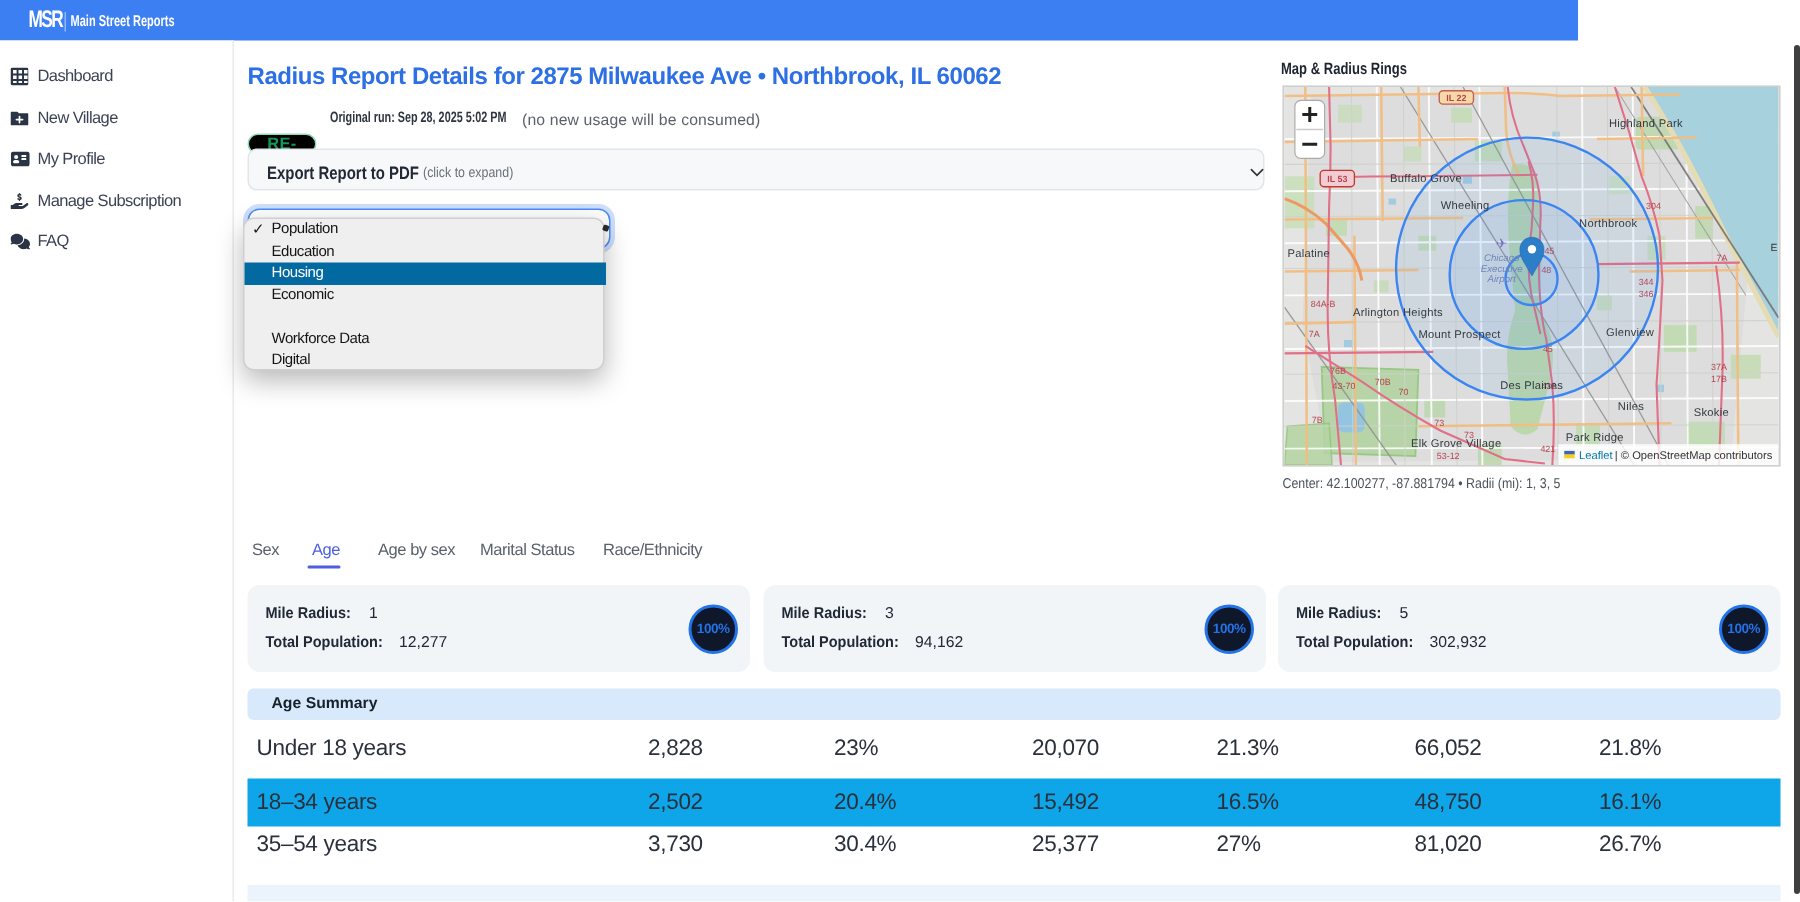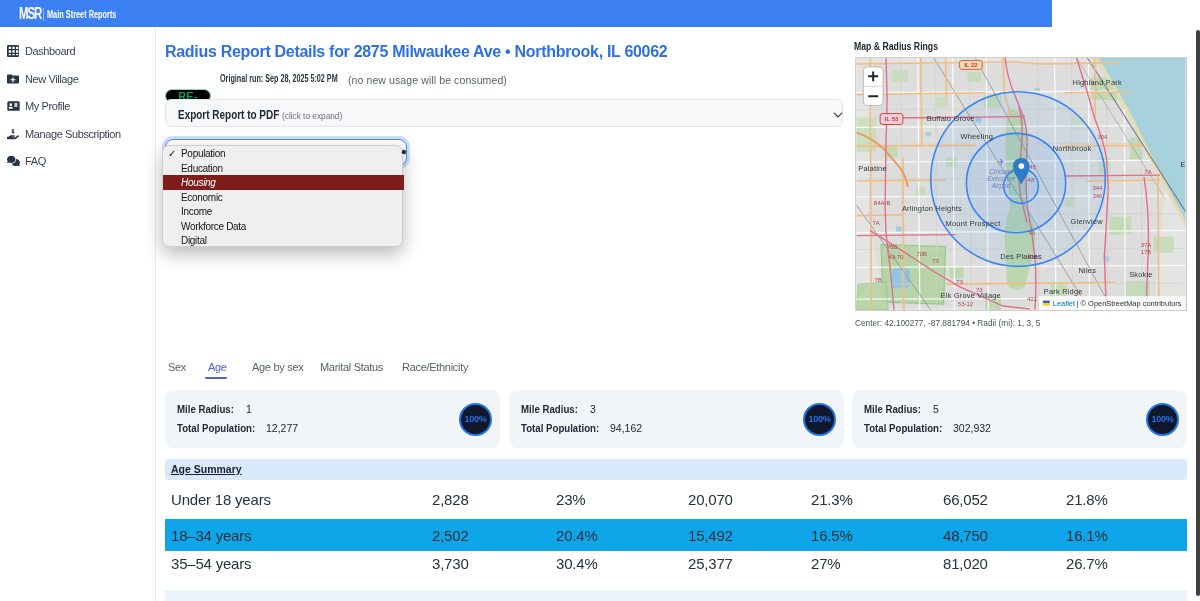--- a/index.html
+++ b/index.html
@@ -34,21 +34,21 @@
   #expsub { left:116px; top:10px; color:#6a7079; font-size:9.5px; transform:scaleX(0.87); transform-origin:left center; white-space:nowrap; }
   #expchev { left:667px; top:10px; }
 
   
   #sel { left:165px; top:139px; width:242px; height:27px; background:#fdfdfd; border:1.5px solid #4d8bf8; border-radius:8px; box-shadow:0 0 0 3px rgba(77,139,248,0.28); }
   #selchev { left:401.5px; top:149.5px; width:3.5px; height:3.5px; background:#2a2a2a; border-radius:1px; transform:rotate(20deg); z-index:5; }
   #dd { left:162px; top:145px; width:241px; height:102px; background:#efeff0; border:1px solid #cfcfd2; border-radius:7px; box-shadow:0 7px 18px rgba(0,0,0,0.28); }
   .ddrow { position:absolute; left:0; width:241px; height:14.5px; font-size:10px; letter-spacing:-0.3px; color:#141414; }
   .ddrow span { position:absolute; left:18px; top:50%; transform:translateY(-50%); }
   .ddrow .chk { left:5px; font-size:10px; }
-  #ddhl { background:#7f1d1d; color:#fff;font-style:italic; }
+  #ddhl { background:#0369a1; color:#fff; }
 
   
   #maptitle { left:854px; top:40px; color:#1d2430; font-size:11px; font-weight:bold; transform:scaleX(0.79); transform-origin:left center; white-space:nowrap; }
   #mapbox { left:855px; top:57px; width:332px; height:254px; }
   #mapcap { left:855px; top:316.5px; color:#4c525b; font-size:9.5px; transform:scaleX(0.87); transform-origin:left center; white-space:nowrap; }
 
   
   .tab { position:absolute; top:361px; color:#5a616b; font-size:11px; letter-spacing:-0.3px; }
   #tabage { color:#4b5fe0; }
   #tabuline { left:205px; top:377px; width:22px; height:2px; background:#4b5fe0; border-radius:1px; }
@@ -56,21 +56,21 @@
   
   .card { position:absolute; top:390px; width:335px; height:58px; background:#f2f5f8; border-radius:8px; }
   .card .l1 { position:absolute; left:12px; top:13px; font-size:10.5px; font-weight:bold; color:#212836; transform:scaleX(0.92); transform-origin:left top; white-space:nowrap; }
   .card .v1 { position:absolute; left:81px; top:13px; font-size:10.5px; color:#212836; }
   .card .l2 { position:absolute; left:12px; top:32px; font-size:10.5px; font-weight:bold; color:#212836; transform:scaleX(0.92); transform-origin:left top; white-space:nowrap; }
   .card .v2 { position:absolute; left:101px; top:32px; font-size:10.5px; color:#212836; }
   .pct { position:absolute; left:294px; top:13px; width:33px; height:33px; background:#0f172a; border:2.4px solid #2374e6; border-radius:50%; color:#2472e5; font-size:9px; font-weight:bold; text-align:center; line-height:28px; letter-spacing:-0.3px; }
 
   
   #agehdr { left:165px; top:459px; width:1022px; height:21px; background:#d7e9fa; border-radius:4px; color:#17202b; font-size:10.5px; font-weight:bold; line-height:21px; }
-  #agehdr span { margin-left:6px;text-decoration:underline; }
+  #agehdr span { margin-left:16px; }
   .trow { position:absolute; left:165px; width:1022px; height:36px; font-size:15px; letter-spacing:-0.2px; color:#2a313c; }
   .trow div { position:absolute; top:50%; transform:translateY(-50%); }
   .c0 { left:6px; } .c1 { left:267px; } .c2 { left:391px; } .c3 { left:523px;text-align:right; } .c4 { left:646px; } .c5 { left:778px; } .c6 { left:901px; }
   .stripe { background:#0ea5e9; }
   #row4 { left:165px; top:590px; width:1022px; height:11px; background:#ebf4fd; }
 </style>
 </head>
 <body>
 
 <div id="nav" class="abs">
@@ -140,23 +140,20 @@
       <span>Population</span>
     </div>
   <div class="ddrow" style="top:14.5px">
       <span>Education</span>
     </div>
   <div class="ddrow" id="ddhl" style="top:29px;height:14.5px">
       <span>Housing</span>
     </div>
   <div class="ddrow" style="top:43.5px">
       <span>Economic</span>
-    </div>
-  <div class="ddrow" style="top:58px">
-      <span>Income</span>
     </div>
   <div class="ddrow" style="top:72.5px">
       <span>Workforce Data</span>
     </div>
   <div class="ddrow" style="top:87px">
       <span>Digital</span>
     </div>
 </div>
 
 <div id="maptitle" class="abs">Map &amp; Radius Rings</div>

